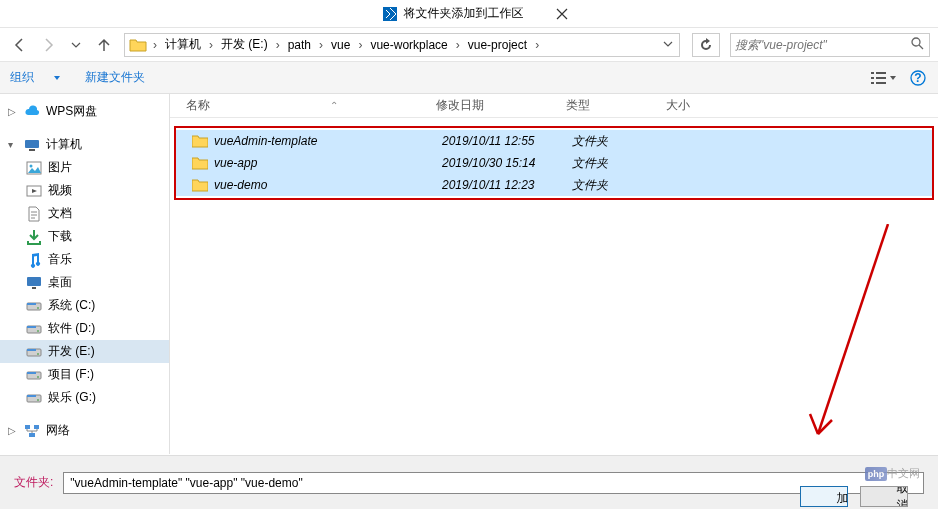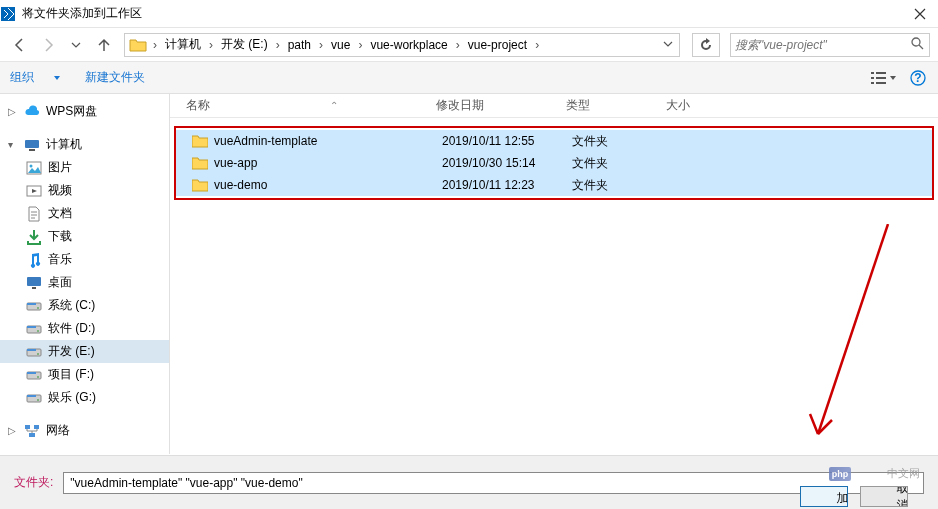--- a/index.html
+++ b/index.html
@@ -1,17 +1,17 @@
 <!DOCTYPE html>
 <html><head>
 <meta charset="utf-8">
 <style>
 * { margin: 0; padding: 0; box-sizing: border-box; font-family: "Microsoft YaHei", "Segoe UI", Arial, sans-serif; font-size: 12px; }
 body { width: 938px; height: 509px; background: #fff; overflow: hidden; position: relative; }
-.titlebar { height: 28px; display: flex; align-items: center; justify-content: space-between; padding: 0 8px 0 0; background: #fff; border-bottom: 1px solid #e5e5e5; gap: 28px; }
+.titlebar { height: 28px; display: flex; align-items: center; justify-content: center; padding: 0 8px 0 23px; background: #fff; border-bottom: 1px solid #e5e5e5; gap: 28px; }
 .titlebar-left { display: flex; align-items: center; gap: 6px; }
 .app-icon { width: 16px; height: 16px; display: inline-block; }
 .close-btn { width: 20px; height: 20px; display: flex; align-items: center; justify-content: center; cursor: pointer; }
 .navbar { height: 34px; display: flex; align-items: center; padding: 0 8px; gap: 4px; border-bottom: 1px solid #e5e5e5; }
 .nav-arrow { width: 24px; height: 24px; display: flex; align-items: center; justify-content: center; cursor: pointer; color: #666; }
 .nav-arrow.disabled { color: #bbb; }
 .breadcrumb-wrap { flex: 1; display: flex; align-items: center; height: 24px; border: 1px solid #ccc; background: #fff; padding: 0 2px; margin: 0 4px; }
 .bc-icon { width: 18px; height: 18px; margin: 0 2px; }
 .bc-item { padding: 2px 4px; color: #000; cursor: pointer; white-space: nowrap; }
 .bc-chev { padding: 0 4px; color: #555; }
@@ -35,34 +35,34 @@
 .sb-icon { width: 16px; height: 16px; display: inline-flex; align-items: center; justify-content: center; }
 .sb-spacer { height: 10px; }
 .filelist { flex: 1; position: relative; }
 .fl-header { display: flex; align-items: center; height: 24px; border-bottom: 1px solid #e8e8e8; color: #555; padding-left: 8px; }
 .fl-col { padding: 0 8px; }
 .fl-col.name { width: 250px; }
 .fl-col.date { width: 130px; }
 .fl-col.type { width: 100px; }
 .fl-col.size { width: 80px; }
 .fl-sort { display:inline-block; margin-left: 120px; color: #888; font-size: 10px; }
-.fl-rows { border: 2px solid #c00; margin: 8px 4px 8px 4px; padding: 2px 0; }
+.fl-rows { border: 2px solid #c00; margin: 8px 4px 8px 4px; padding: 2px 0; font-style: italic; }
 .fl-row { display: flex; align-items: center; height: 22px; background: #cce8ff; padding-left: 8px; cursor: pointer; }
 .fl-row .fl-col { display: flex; align-items: center; gap: 6px; color: #000; }
 .folder-icon { width: 16px; height: 14px; }
 .footer { position: absolute; bottom: 0; left: 0; right: 0; height: 54px; background: #f0f0f0; border-top: 1px solid #ddd; display: flex; align-items: center; padding: 0 14px; gap: 10px; }
 .footer-label { color: #be185d; white-space: nowrap; }
 .footer-input { flex: 1; height: 22px; border: 1px solid #888; padding: 0 6px; background: #fff; }
 .footer-buttons { position: absolute; right: 30px; bottom: 2px; display: flex; gap: 12px; }
 .footer-btn { width: 48px; height: 21px; border: 1px solid #999; background: #e8e8e8; cursor: pointer; font-size: 12px; overflow: hidden; display: flex; align-items: center; justify-content: center; padding-left: 37px; }
 .footer-btn.primary { border: 1px solid #1a6fb0; background: #eaf4fb; }
 .arrow-svg { stroke: #c00; stroke-width: 2.5; fill: none; }
 .watermark { position: absolute; right: 18px; bottom: 28px; display: flex; align-items: center; gap: 0; opacity: 0.85; }
 .watermark-logo { width: 22px; height: 14px; background: linear-gradient(90deg,#6b7fbc,#8193c9); border-radius: 2px; display:flex;align-items:center;justify-content:center;color:#fff;font-size:9px;font-weight:bold;}
-.watermark-text { color: #999; font-size: 11px; margin-left: 36px; }
+.watermark-text { color: #999; font-size: 11px; }
 </style>
 </head>
 <body>
 
 <div class="titlebar">
   <div class="titlebar-left">
     <span class="app-icon">
       <svg viewBox="0 0 16 16" width="16" height="16">
           <rect x="1" y="1" width="14" height="14" fill="#0066b8"></rect>
           <path d="M4 4 L8 8 L4 12 M8 2 L14 8 L8 14" stroke="#fff" stroke-width="1" fill="none"></path>

